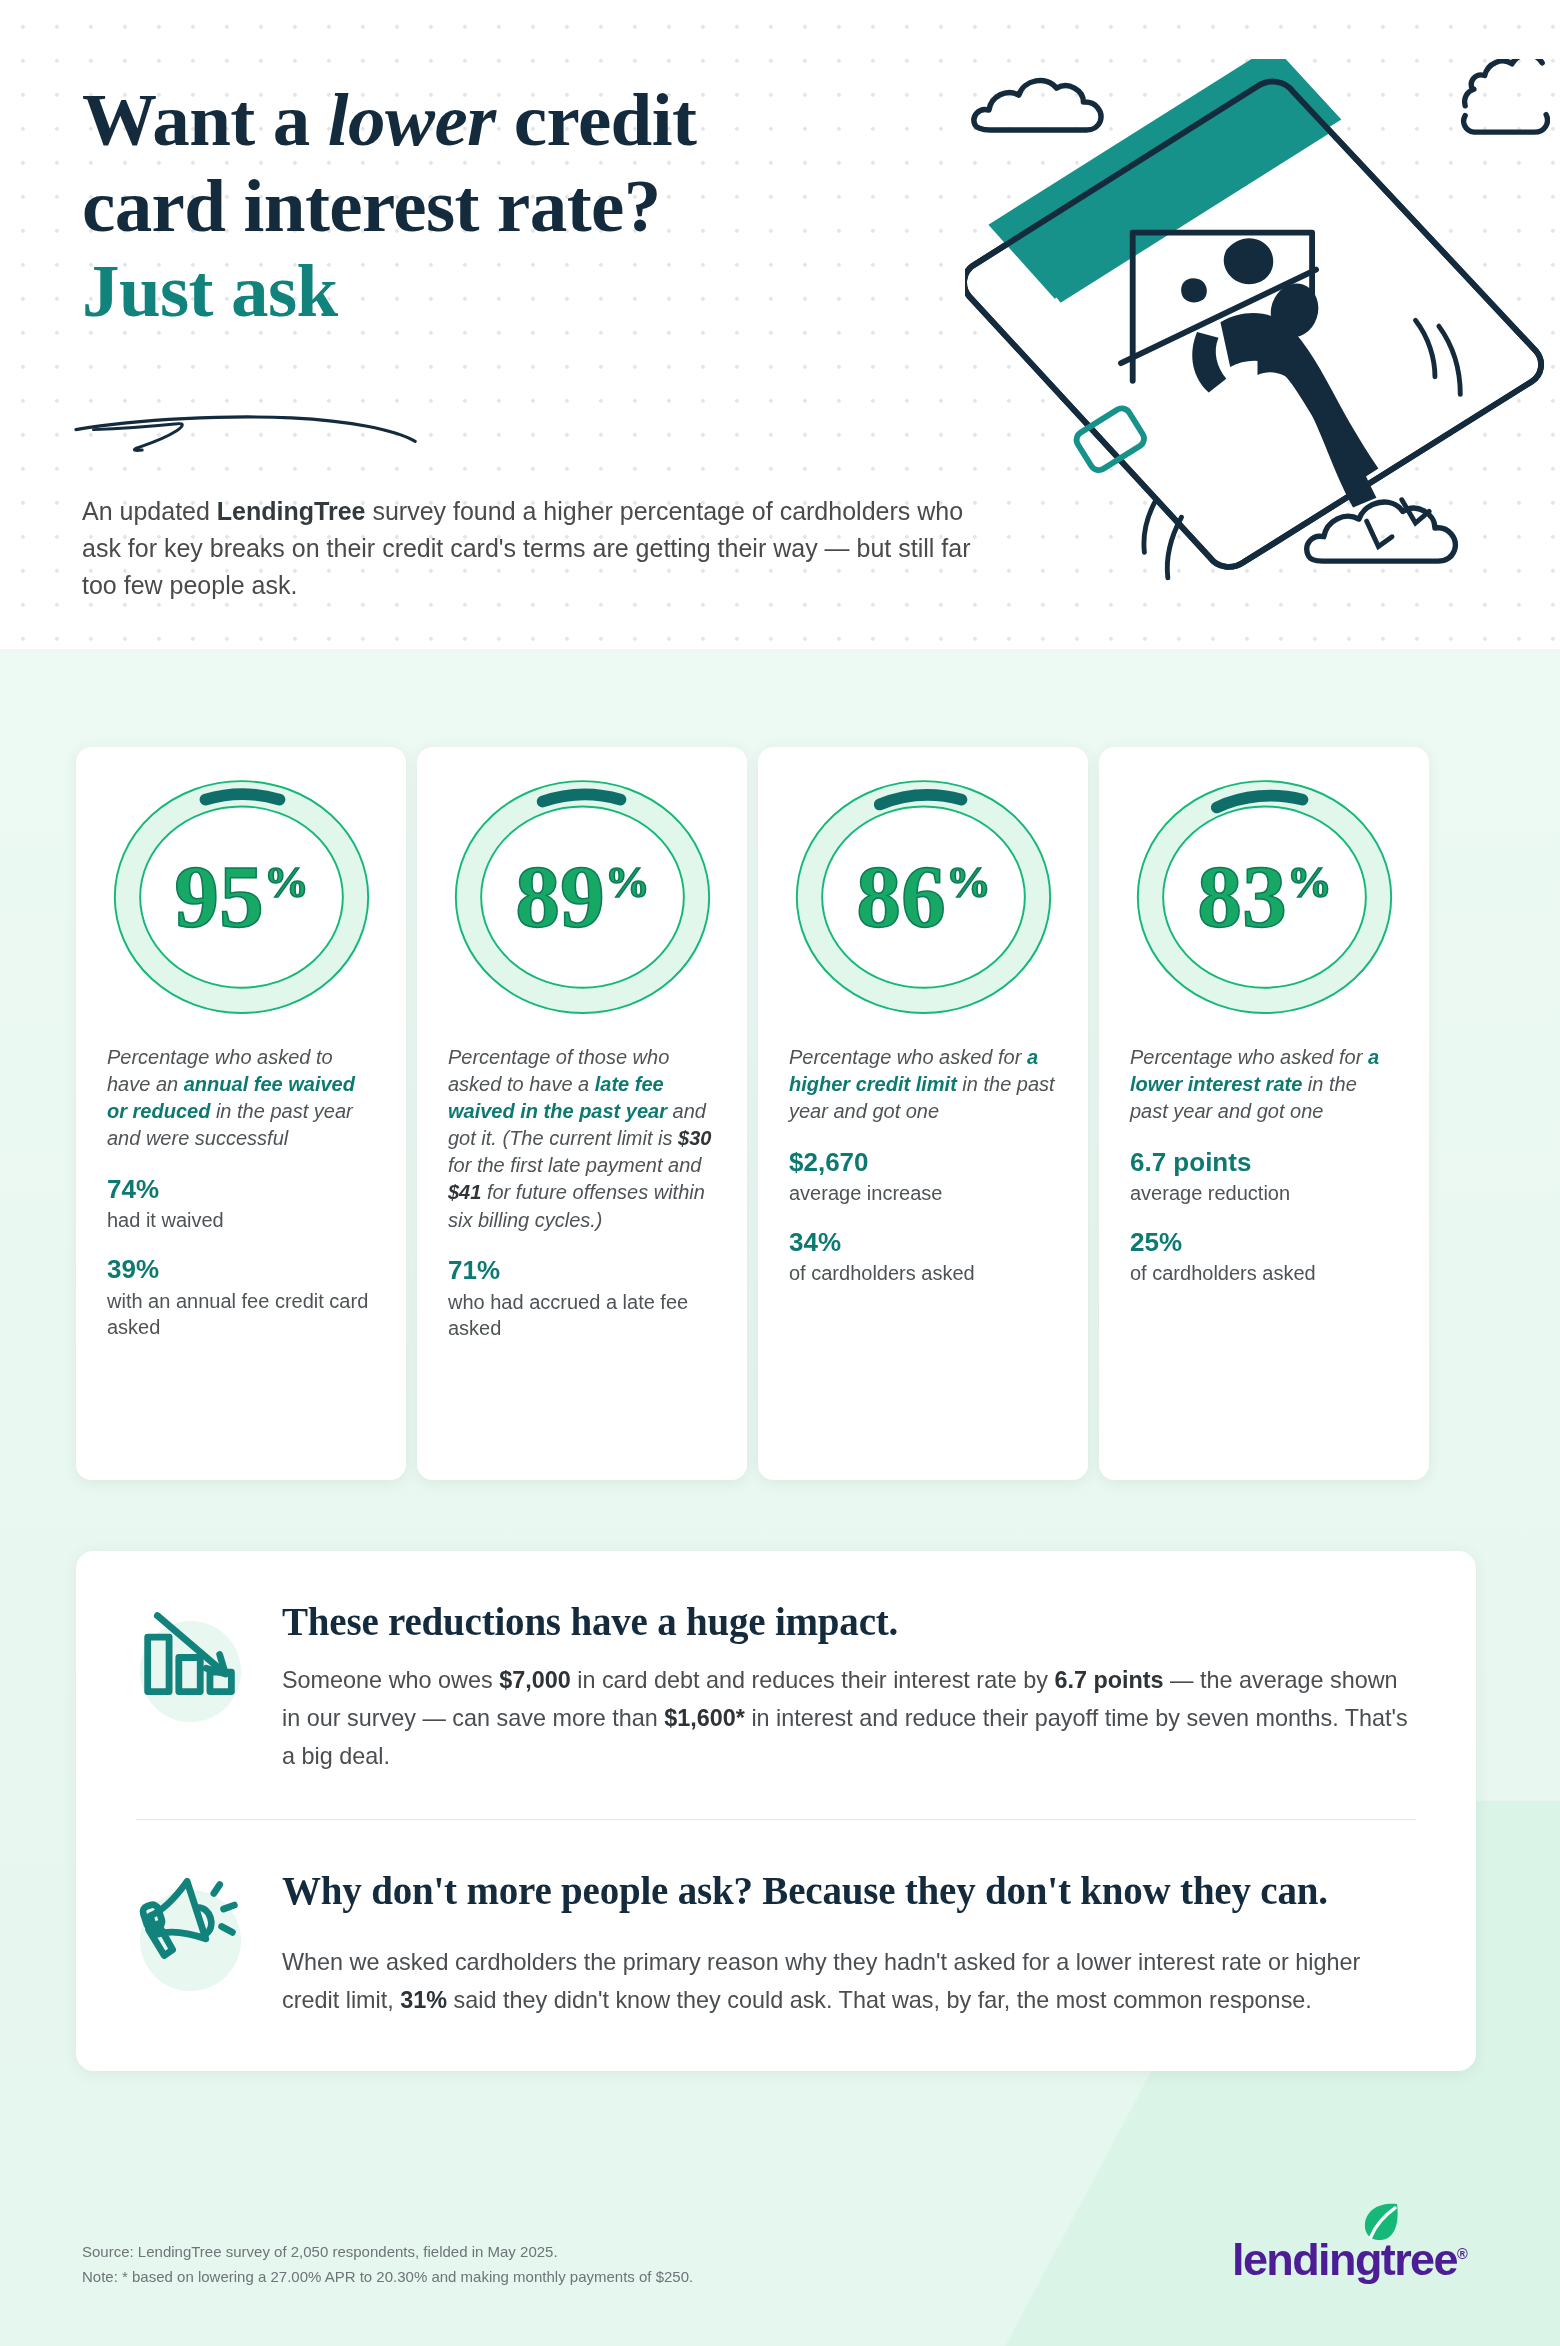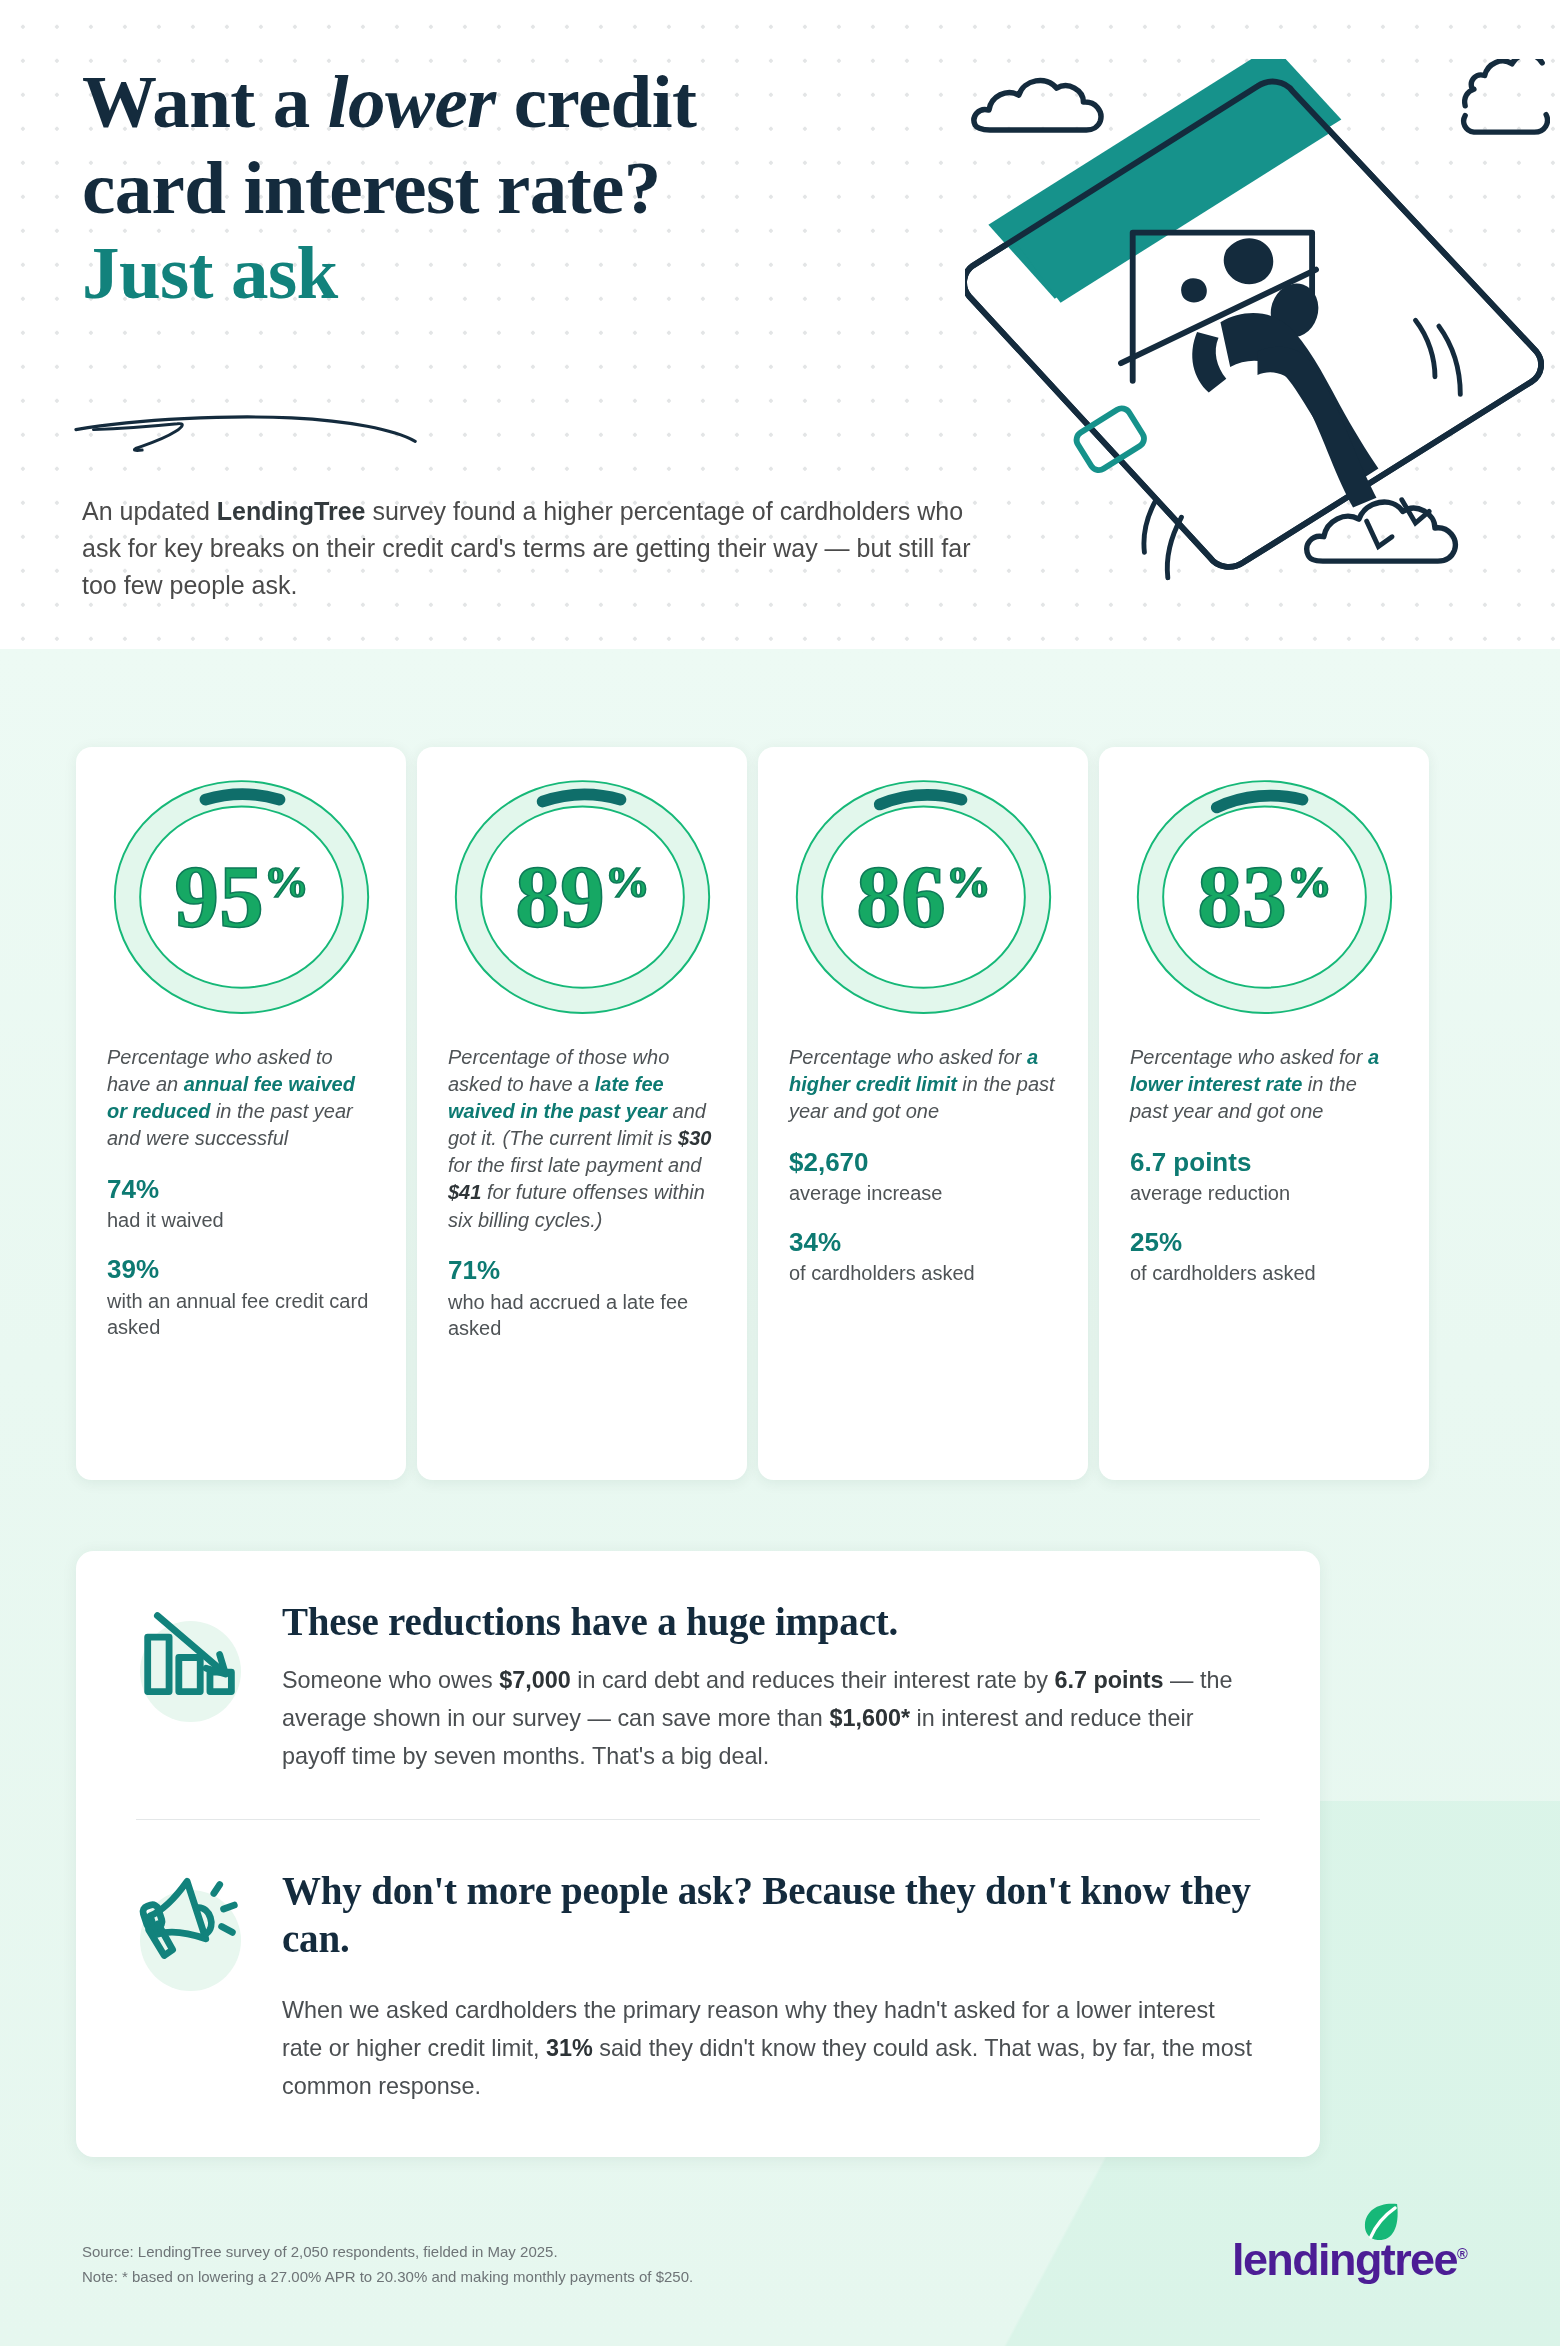--- a/index.html
+++ b/index.html
@@ -13,21 +13,21 @@
   
   .page { position:relative; width:1560px; height:2346px; overflow:hidden; }
 
   
   .hero {
     position:absolute; left:0; top:0; width:1560px; height:649px;
     background-color:#ffffff;
     background-image:radial-gradient(#e3e5e6 2px, transparent 2.1px);
     background-size:34px 34px; background-position:5.9px 9.8px;
   }
-  .hero-inner { position:absolute; left:82px; top:59px; width:975px; }
+  .hero-inner { position:absolute; left:82px; top:77px; width:975px; }
 
   h1.headline {
     font-family:"Liberation Serif", serif;
     font-weight:700; color:#142b3d; font-size:75px; line-height:1.14;
     letter-spacing:-0.6px;
   }
   h1.headline .ital { font-style:italic; }
   .justask {
     font-family:Liberation Serif, serif;
     font-weight:700; color:#12827c; font-size:75px; line-height:1.05;
@@ -71,21 +71,21 @@
   .card-desc { font-size:20px; line-height:1.36; color:#4e5356;font-style:italic; }
   .card-desc .hl { color:#0d7a72; font-weight:700; }
   .card-desc b { color:#2f3538; font-weight:700; }
 
   .sub-stat { margin-top:21.5px; }
   .sub-stat .big { font-size:26px; font-weight:700; color:#0d7a72; line-height:1.2; }
   .sub-stat .lbl { font-size:20px; line-height:1.3; color:#4e5356; margin-top:2px; }
 
   
   .panel {
-    position:absolute; left:76px; top:1551px; width:1244px;
+    position:absolute; left:76px; top:1551px; width:1400px;
     background:#fff; border-radius:17.6px; box-shadow:0 2.9px 15.6px rgba(20,60,45,.07);
     padding:45px 60px 51px 60px;
   }
   .block { display:flex; gap:29px; align-items:flex-start; }
   .icon-wrap { width:117px; flex:0 0 117px; position:relative; padding-top:7.8px; }
   .icon-wrap .blob {
     position:absolute; left:3.9px; top:25px; width:101px; height:101px;
     border-radius:50%; background:#e8f7ef;
   }
   .icon-wrap svg { position:relative; }

